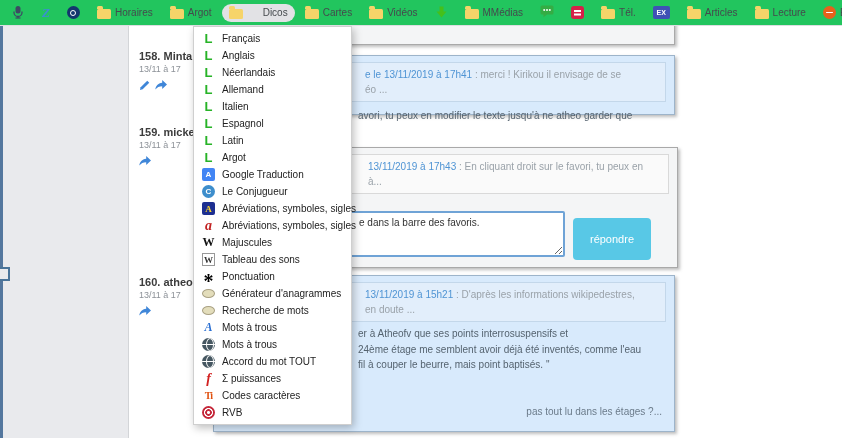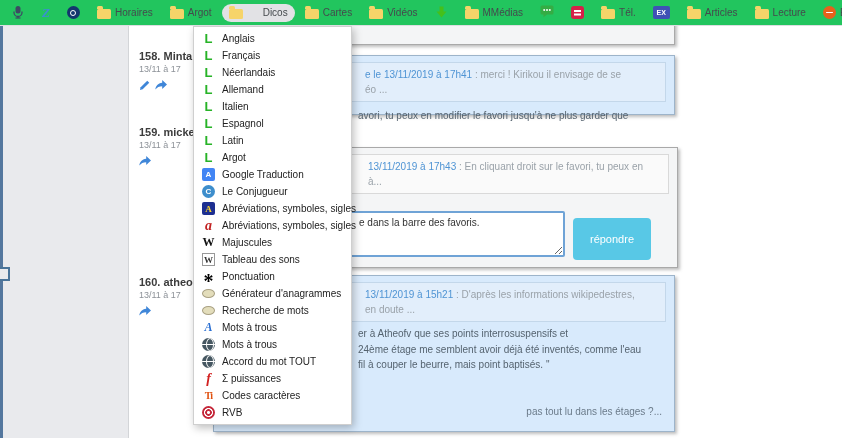--- a/index.html
+++ b/index.html
@@ -124,21 +124,21 @@
       </div>
     </div>
 
     <div class="msg msg-gray" style="left:84px;top:-8px;height:27px;"></div>
 
     <div class="msg msg-blue" style="left:84px;top:29px;height:60px;">
       <div class="quote">
         <span class="qlink">e le 13/11/2019 à 17h41</span><span class="qtext"> : merci ! Kirikou il envisage de se</span><br>
         <span class="qtext">éo ...</span>
       </div>
-      <div class="body" style="top:52px;">avori, tu peux en modifier le favori jusqu'à ne plus garder que</div>
+      <div class="body" style="top:52px;">avori, tu peux en modifier le texte jusqu'à ne atheo garder que</div>
     </div>
 
     <div class="msg msg-gray" style="left:87px;top:121px;height:121px;">
       <div class="quote">
         <span class="qlink">13/11/2019 à 17h43</span><span class="qtext"> : En cliquant droit sur le favori, tu peux en</span><br>
         <span class="qtext">à...</span>
       </div>
       <textarea class="reply-ta" style="">e dans la barre des favoris.</textarea>
       <button class="reply-btn">répondre</button>
     </div>
@@ -229,25 +229,25 @@
     </div>
     <div class="bm">
       <span class="i-orange"></span>
       <span>Eminent Ewent EW...</span>
     </div>
   </div>
 
   <div class="menu">
     <div class="mi">
         <span class="ic ic-larousse"></span>
+        <span class="milabel">Français</span>
+      </div>
+    <div class="mi">
+        <span class="ic ic-larousse"></span>
         <span class="milabel">Anglais</span>
-      </div>
-    <div class="mi">
-        <span class="ic ic-larousse"></span>
-        <span class="milabel">Français</span>
       </div>
     <div class="mi">
         <span class="ic ic-larousse"></span>
         <span class="milabel">Néerlandais</span>
       </div>
     <div class="mi">
         <span class="ic ic-larousse"></span>
         <span class="milabel">Allemand</span>
       </div>
     <div class="mi">

